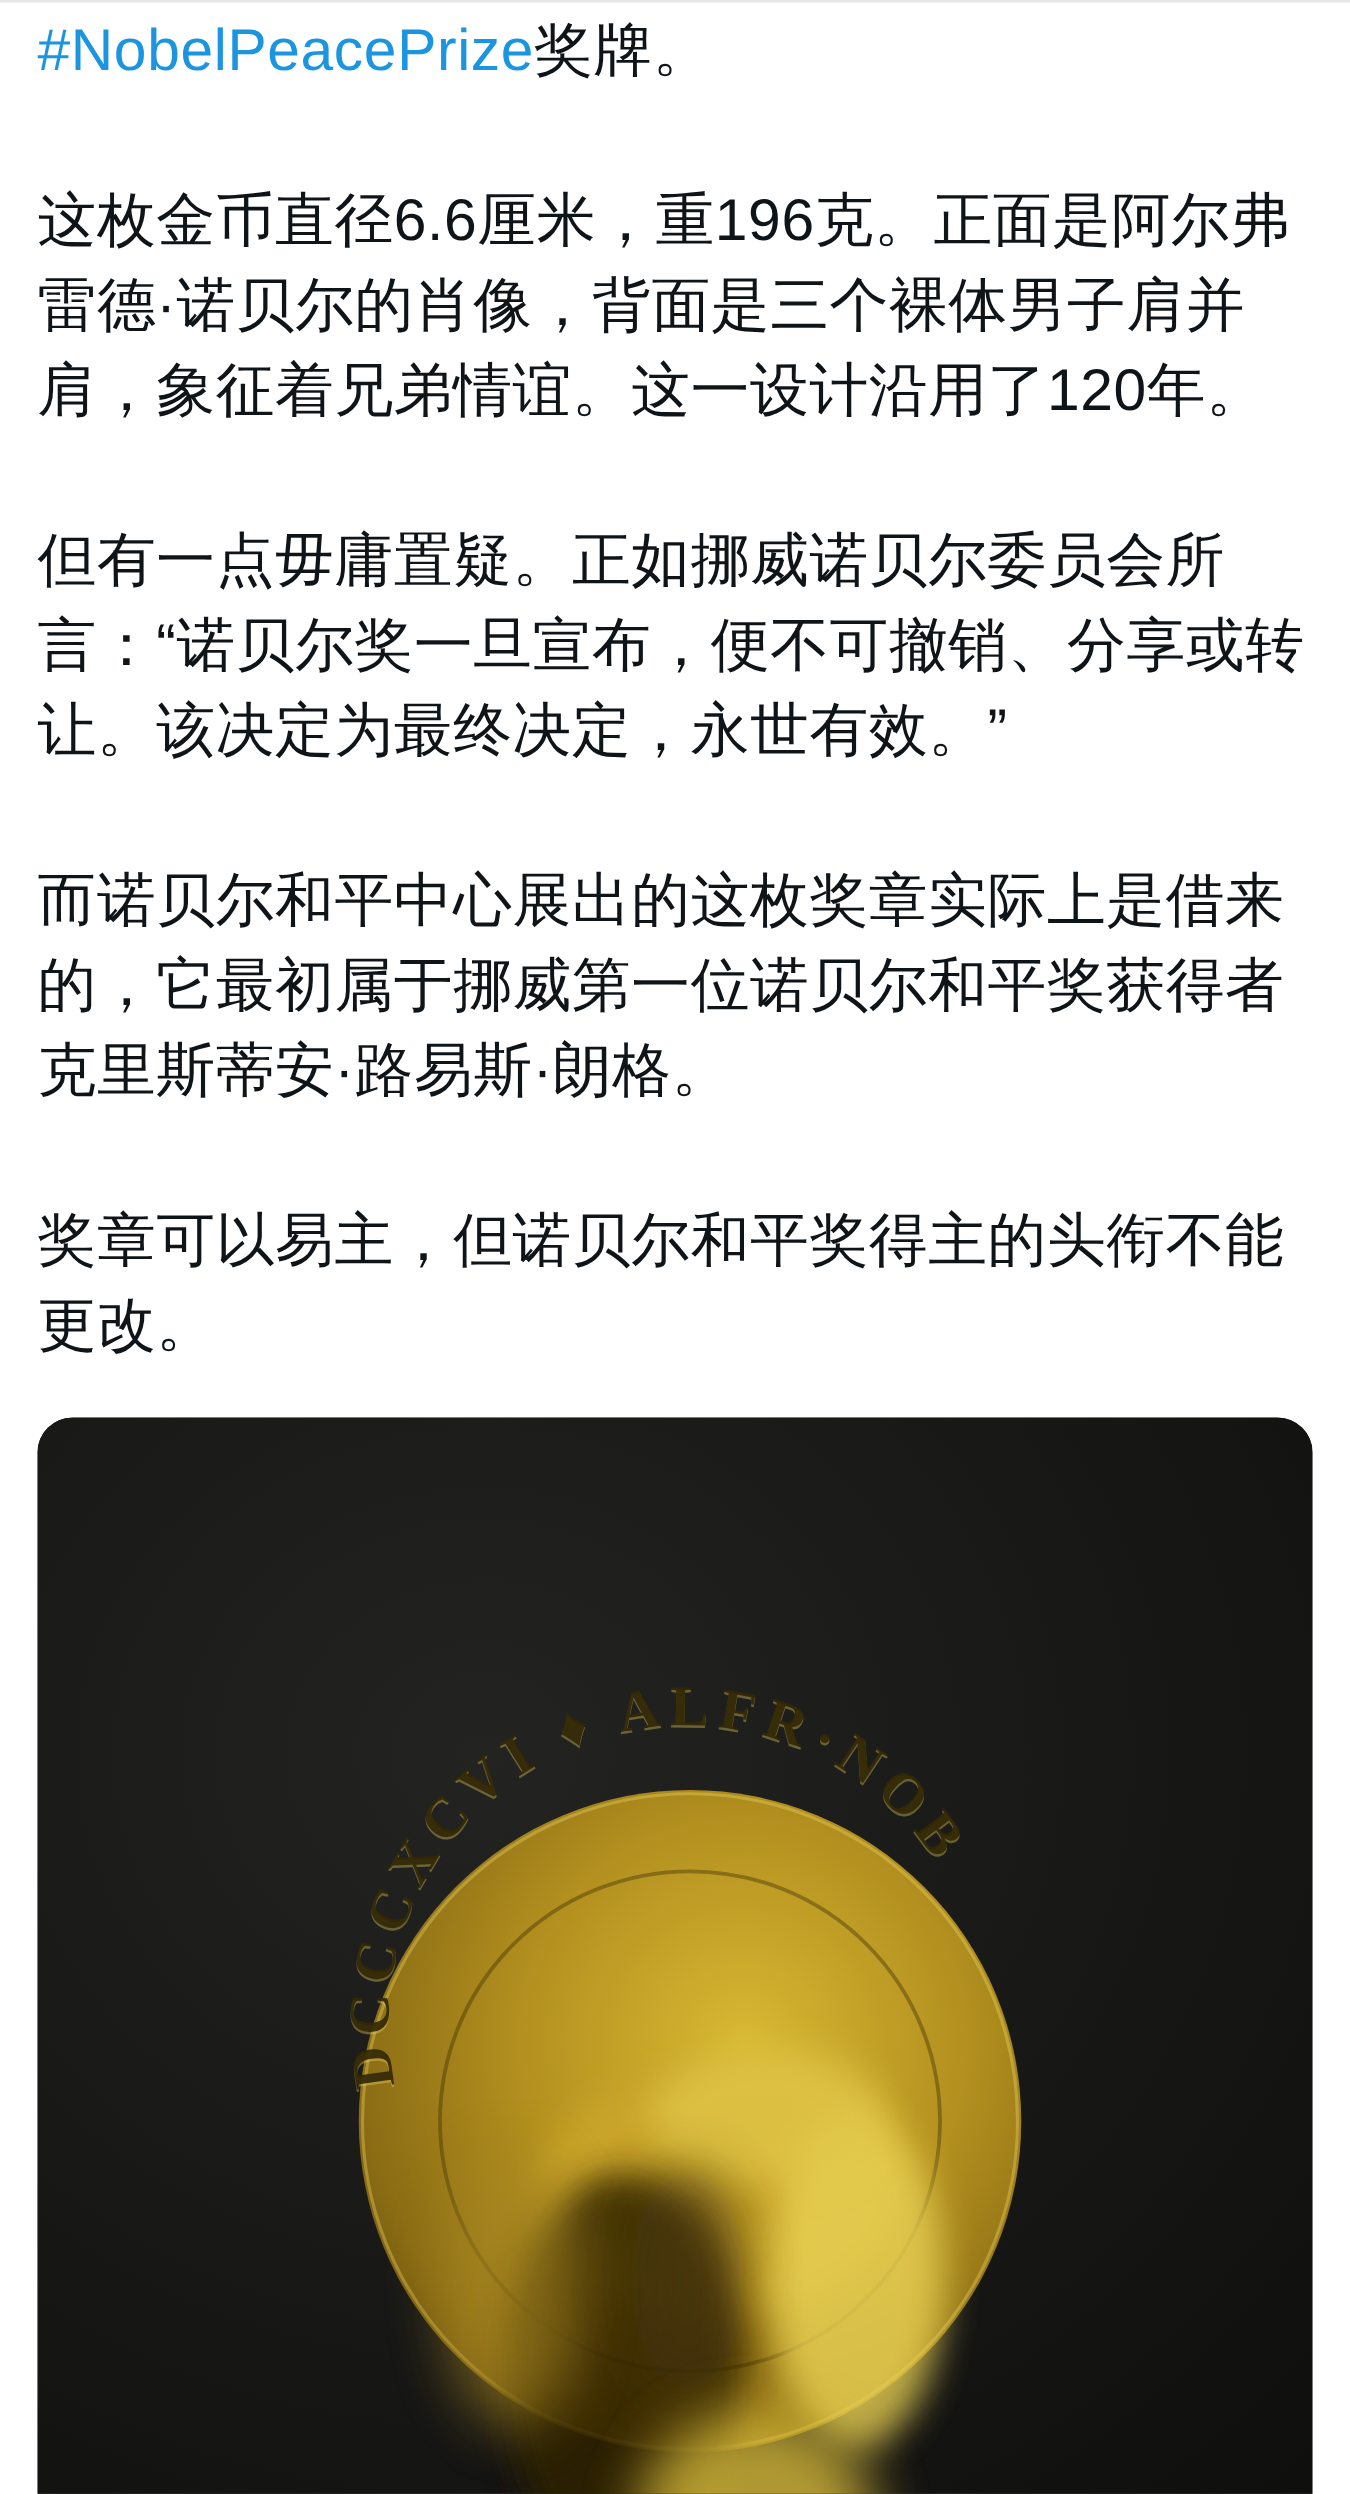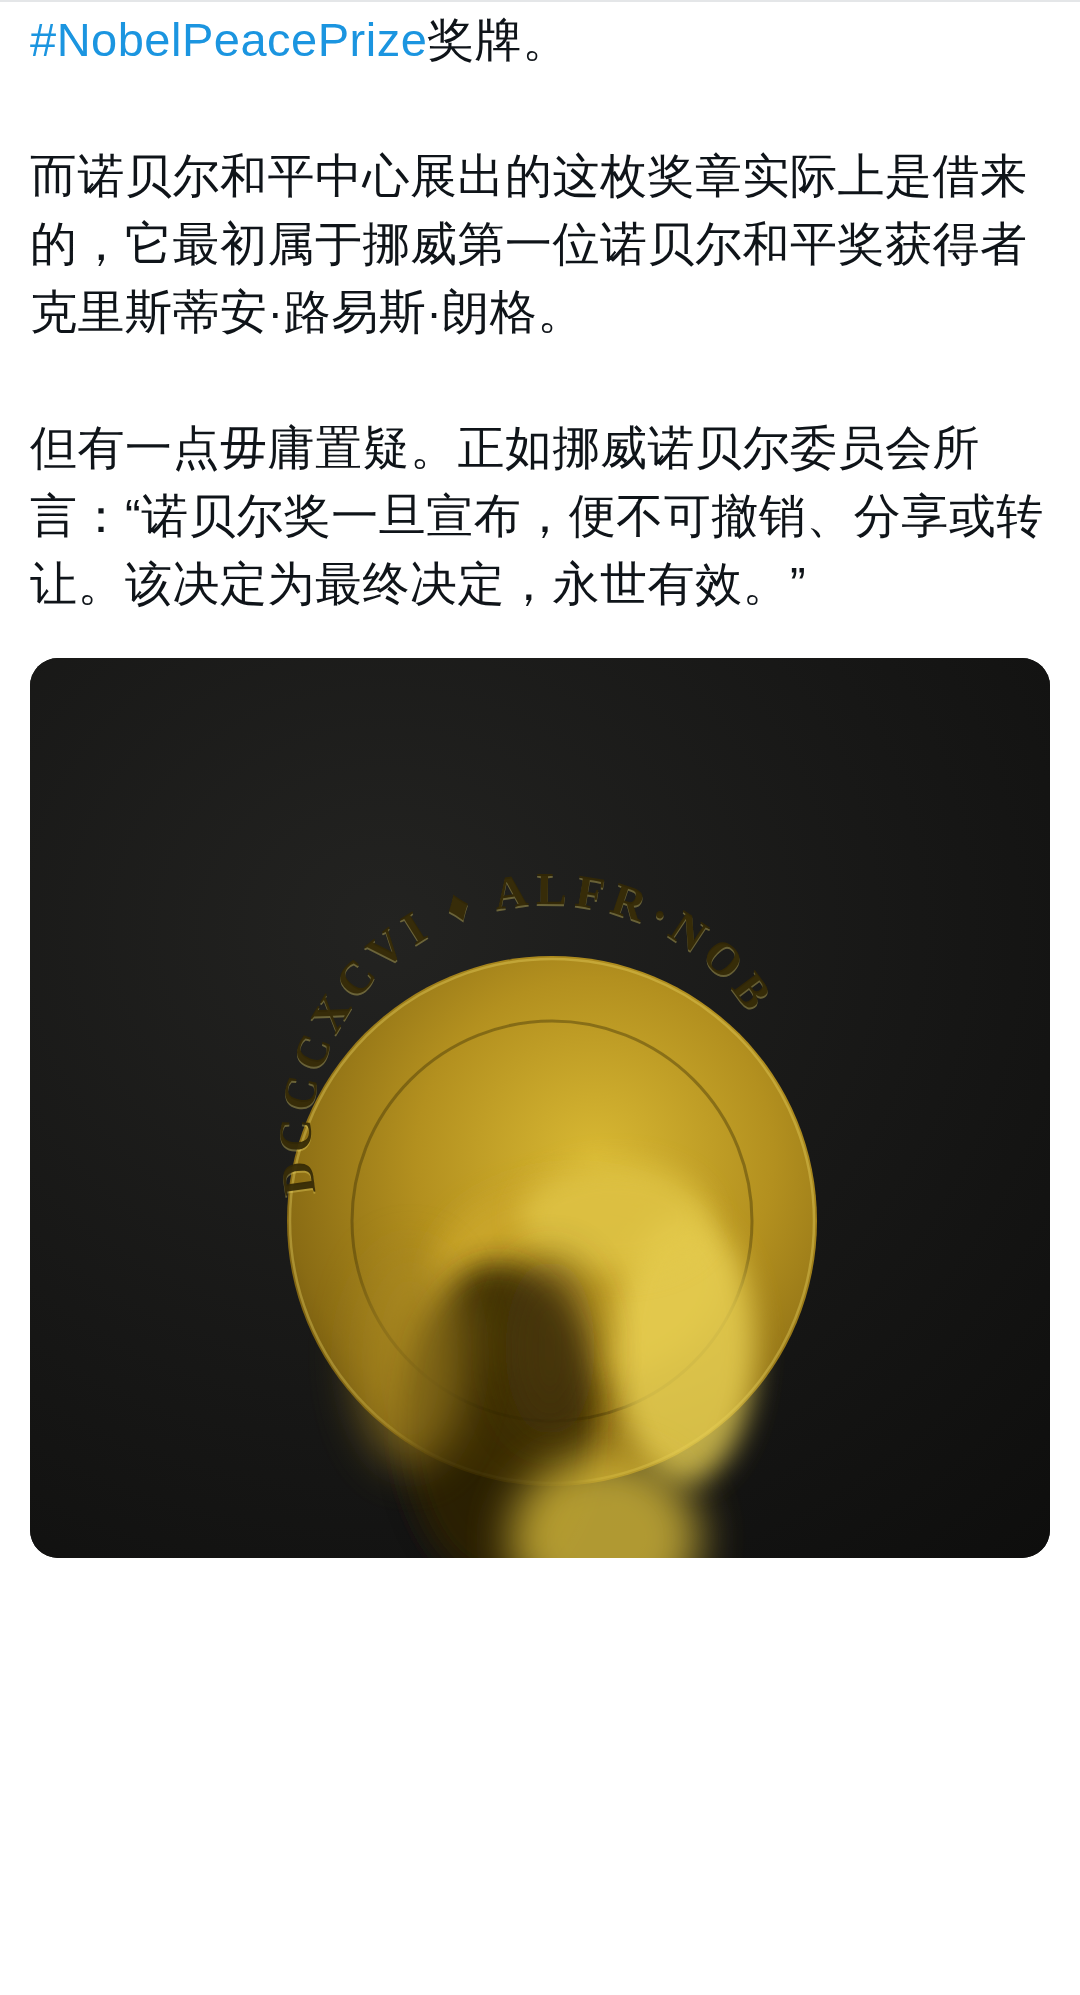--- a/index.html
+++ b/index.html
@@ -47,22 +47,24 @@
   }
 </style>
 </head>
 <body>
 
 <div>
   <div class="top-divider"></div>
 
   <div class="tweet-text" id="tweet-text">
       <p><span class="hashtag">#NobelPeacePrize</span><span>奖牌。</span></p>
+      <p><span>这枚金币直径6.6厘米，重196克。正面是阿尔弗雷德·诺贝尔的肖像，背面是三个裸体男子肩并肩，象征着兄弟情谊。这一设计沿用了120年。</span></p>
+      <p><span>但有一点毋庸置疑。正如挪威诺贝尔委员会所言：“诺贝尔奖一旦宣布，便不可撤销、分享或转让。该决定为最终决定，永世有效。”</span></p>
       <p><span>而诺贝尔和平中心展出的这枚奖章实际上是借来的，它最初属于挪威第一位诺贝尔和平奖获得者克里斯蒂安·路易斯·朗格。</span></p>
-      <p><span>但有一点毋庸置疑。正如挪威诺贝尔委员会所言：“诺贝尔奖一旦宣布，便不可撤销、分享或转让。该决定为最终决定，永世有效。”</span></p>
+      <p><span>奖章可以易主，但诺贝尔和平奖得主的头衔不能更改。</span></p>
     </div>
 
   <div class="media-card">
     <svg viewBox="0 0 1020 900" xmlns="http://www.w3.org/2000/svg">
       <defs>
         <radialGradient id="bgGrad" cx="35%" cy="30%" r="95%">
           <stop offset="0%" stop-color="#232321"></stop>
           <stop offset="55%" stop-color="#171716"></stop>
           <stop offset="100%" stop-color="#0e0e0d"></stop>
         </radialGradient>

